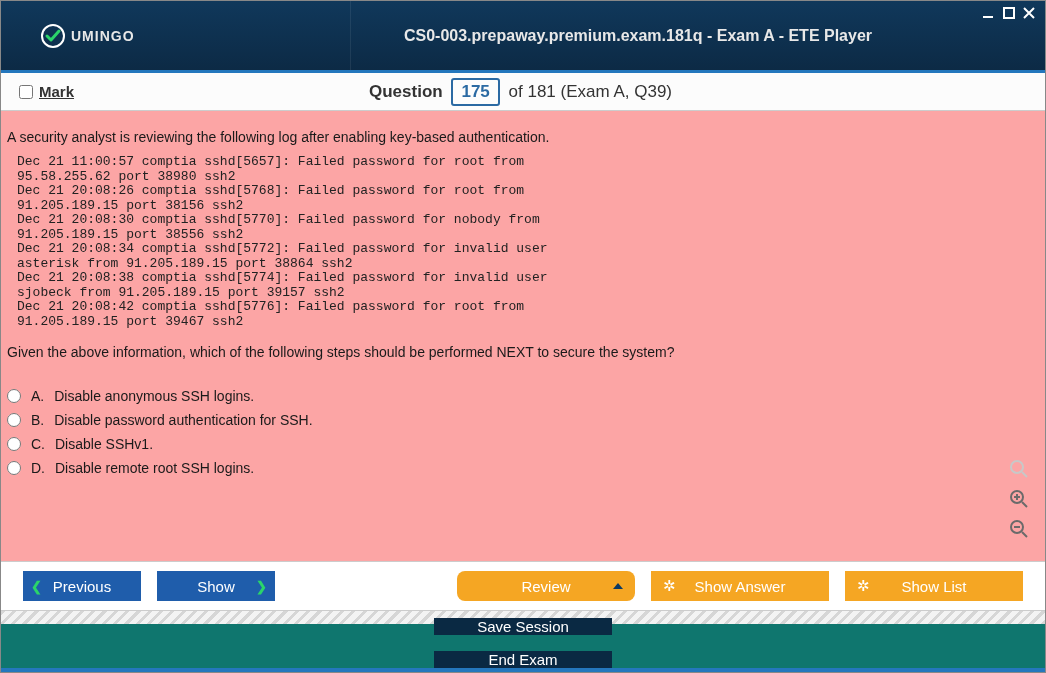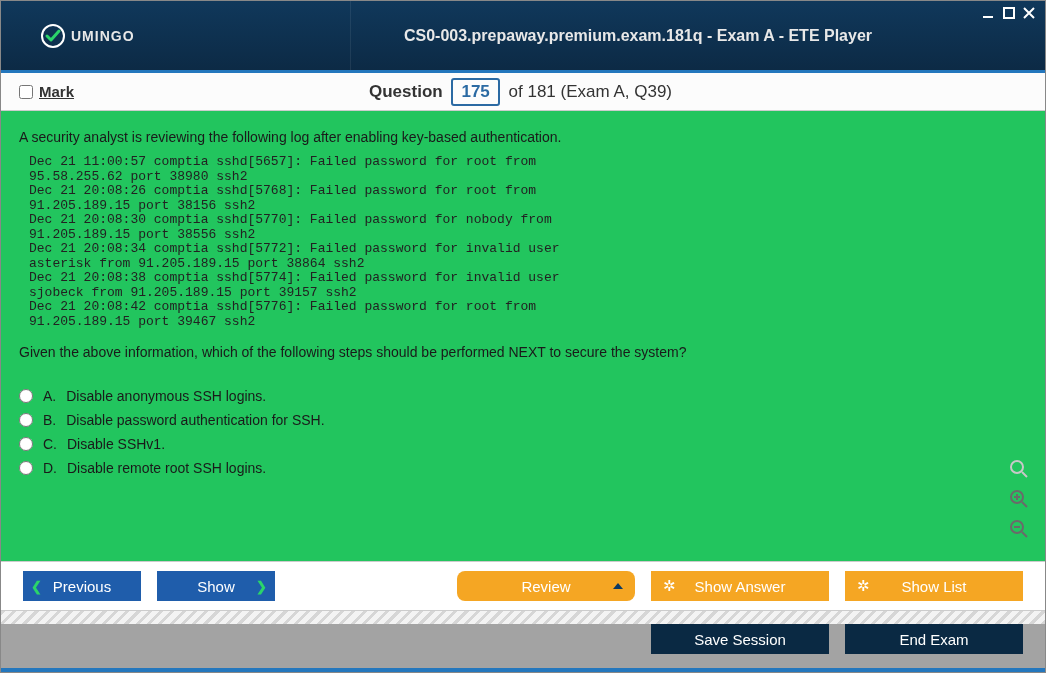--- a/index.html
+++ b/index.html
@@ -44,22 +44,22 @@
   .mark-wrap input { width: 14px; height: 14px; }
   .mark-wrap label { text-decoration: underline; cursor: pointer; font-weight: bold; }
   .qtitle { flex: 1; text-align: center; font-size: 17px; color: #333; }
   .qtitle .qword { font-weight: bold; }
   .qbox {
     display: inline-block; border: 2px solid #2b6aa3; border-radius: 3px;
     padding: 2px 8px; color: #2b6aa3; font-weight: bold; margin: 0 4px;
   }
 
   .content {
-    flex: 1; position: relative; padding: 18px 18px 10px 18px;
-    overflow: hidden; background: #22c55e;
+    flex: 1; position: relative; padding: 18px 18px 10px 6px;
+    overflow: hidden; background: #fca5a5;
   }
   .qtext { font-size: 14px; color: #1a1a1a; margin-bottom: 10px; }
   .logblock {
     font-family: "Courier New", monospace; font-size: 13px; color: #222;
     white-space: pre; margin: 4px 0 14px 10px; line-height: 1.12;
   }
   .prompt { font-size: 14px; color: #1a1a1a; margin-bottom: 28px; }
   .answers { display: flex; flex-direction: column; gap: 8px; }
   .answer { display: flex; align-items: center; gap: 10px; font-size: 14px; color: #1a1a1a; }
   .answer input[type=radio] { width: 14px; height: 14px; }
@@ -95,23 +95,24 @@
   .spacer { flex:1; }
   .btnrow1 .review { width:178px;border-radius:8px; }
   .btnrow1 .show   { width:178px; }
 
   .hatch {
     height: 14px;
     background: repeating-linear-gradient(135deg,#d6d6d6 0 3px,#f3f3f3 3px 8px);
     border-top:1px solid #ccc;
   }
   .btnrow2 {
-    height: 44px; display:flex; justify-content:flex-end;
+    height: 44px; display:flex; align-items:center; justify-content:flex-end;
     padding: 0 22px; gap:16px;
-    background:#a3a3a3;
+    background:#0f766e;
+    flex-direction:column;
   }
   .btnrow2 .btn.dark { width:178px; }
 
   .bluefoot { height:4px; background:#2477bd; }
 </style>
 </head>
 <body>
 
 <div class="window">
 

